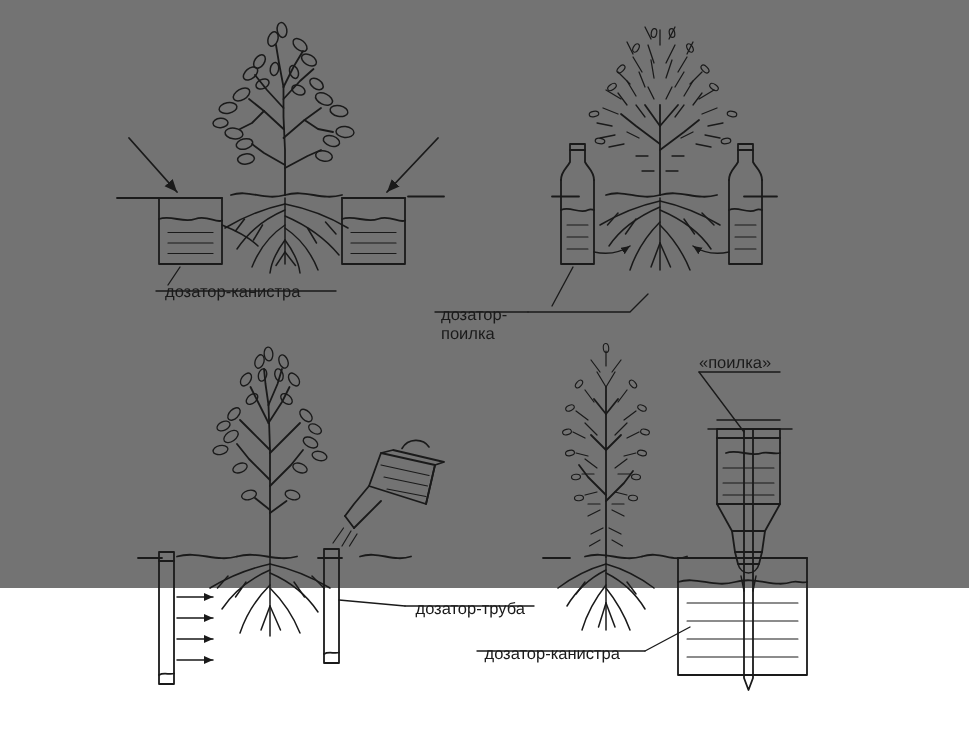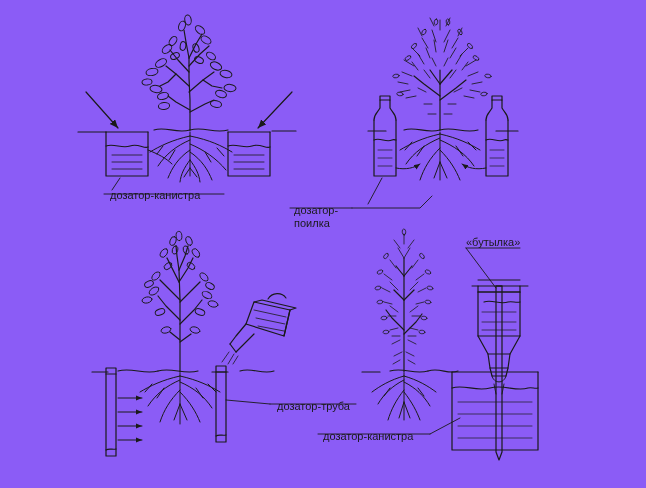--- a/index.html
+++ b/index.html
@@ -9,22 +9,22 @@
   }
   body {
     width: 646px;
     height: 488px;
     font-family: "Liberation Sans", sans-serif;
     overflow: hidden;
   }
   #diagram-root {
     position: relative;
     width: 646px;
-    height: 488px;
-    background: #8b5cf6;
+    height: 392px;
+    background: #737373;
   }
   svg.figure {
     position: absolute;
     top: 0;
     left: 0;
     width: 646px;
     height: 488px;
   }
   .lbl {
     position: absolute;
@@ -447,15 +447,15 @@
 
   <div class="lbl lbl-1">дозатор-канистра</div>
 
   <div class="lbl lbl-2">дозатор-
 поилка</div>
 
   <div class="lbl lbl-3">дозатор-труба</div>
 
   <div class="lbl lbl-4">дозатор-канистра</div>
 
-  <div class="lbl lbl-5">«бутылка»</div>
+  <div class="lbl lbl-5">«поилка»</div>
 
 </div>
 
 </body></html>

